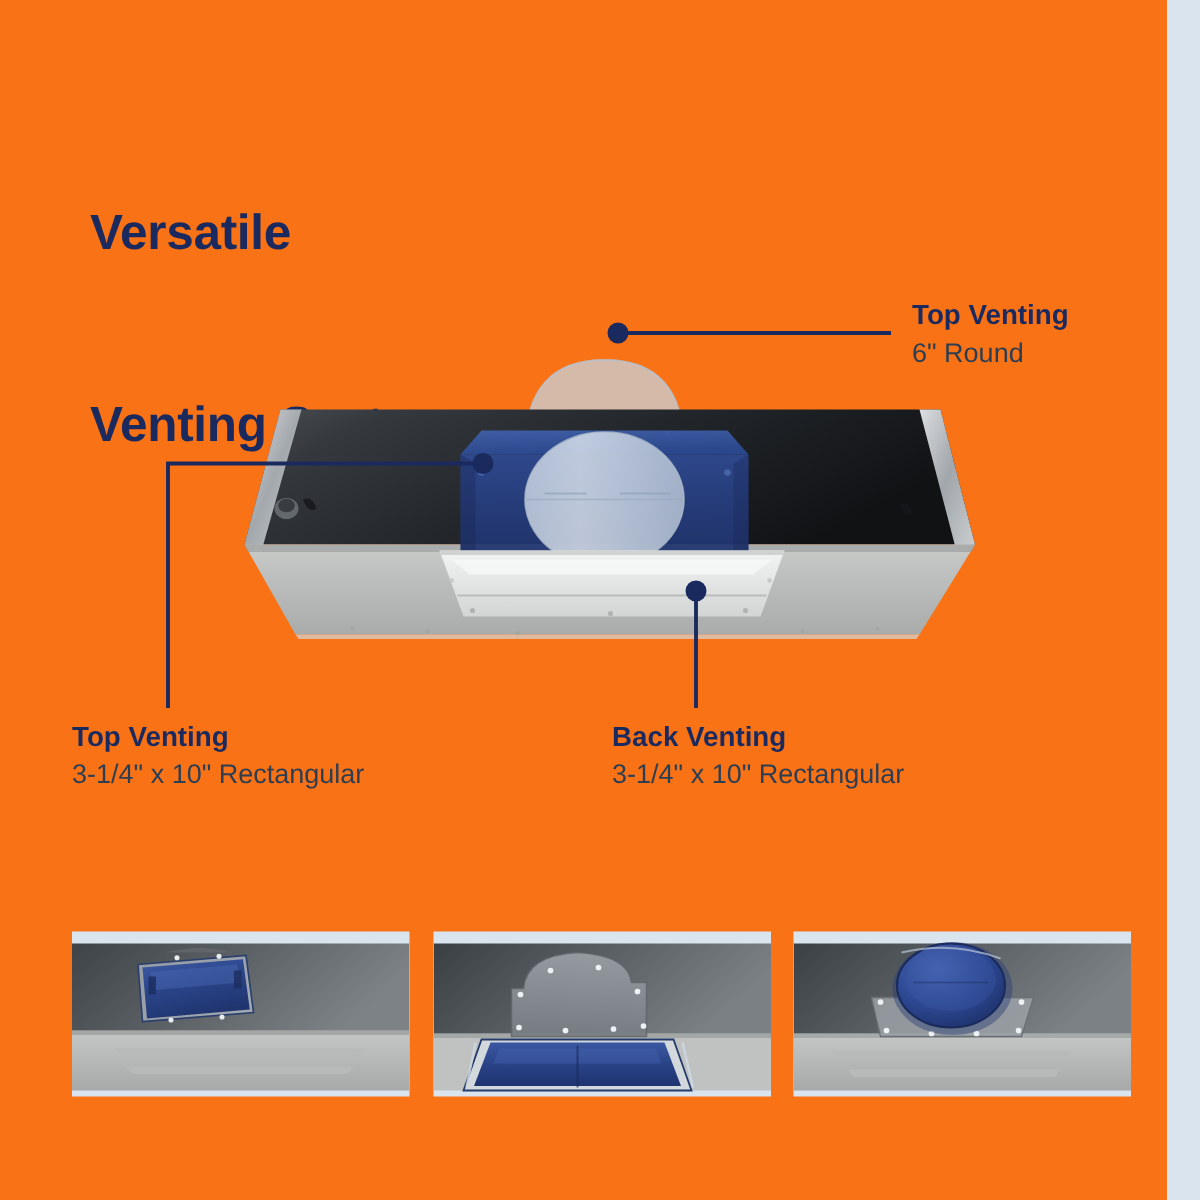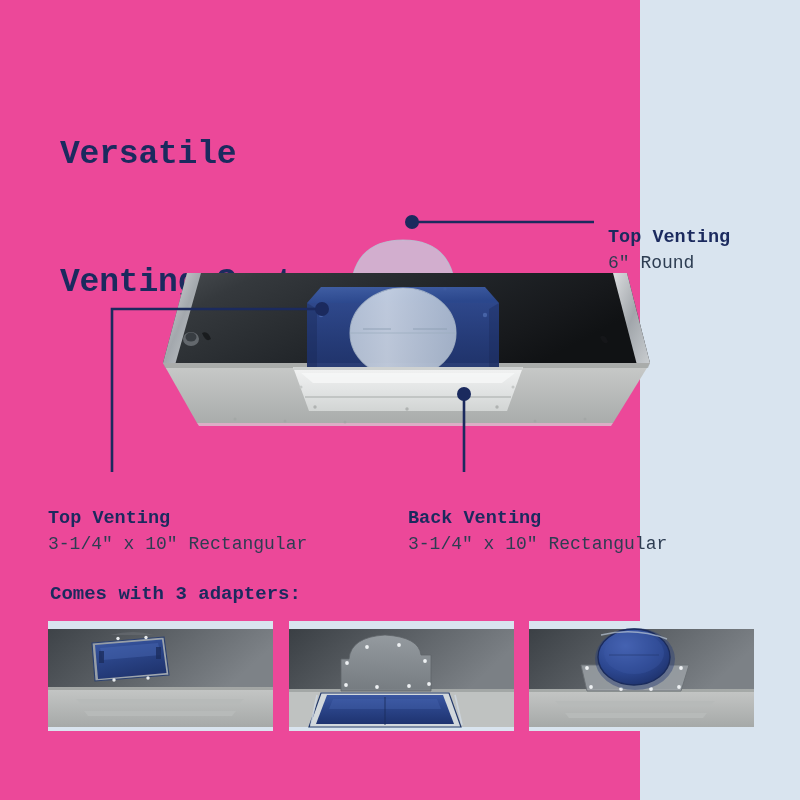--- a/index.html
+++ b/index.html
@@ -8,42 +8,41 @@
   }
   body {
     width: 800px;
     height: 800px;
     background: #d9e4ef;
     font-family: "Liberation Sans", sans-serif;
     overflow: hidden;
   }
   #infographic {
     position: relative;
-    width: 640px;
+    width: 778px;
     height: 800px;
-    background: #ec4899;
-    font-family: Liberation Mono, monospace;
+    background: #f97316;
   }
 
   
   .title {
     position: absolute;
     left: 60px;
     top: 48px;
     font-size: 33px;
     font-weight: 700;
     line-height: 1.30;
     color: #1b2a5e;
     letter-spacing: -0.2px;
     white-space: pre;
   }
   .title-line { display: block; }
 
   
-  .callout-label { position: absolute; margin-top: 28px; }
+  .callout-label { position: absolute; }
   .callout-head {
     font-size: 18.5px;
     font-weight: 700;
     color: #1b2a5e;
     line-height: 1.35;
     white-space: nowrap;
   }
   .callout-sub {
     font-size: 18px;
     font-weight: 400;
@@ -250,21 +249,20 @@
   <div class="callout-label" id="label-top-rect">
     <div class="callout-head">Top Venting</div>
     <div class="callout-sub">3-1/4" x 10" Rectangular</div>
   </div>
 
   <div class="callout-label" id="label-back-rect">
     <div class="callout-head">Back Venting</div>
     <div class="callout-sub">3-1/4" x 10" Rectangular</div>
   </div>
 
-  <div class="adapters-title">Comes with 3 adapters:</div>
 
   <div id="adapter-row">
 
     <div class="adapter-card">
       <svg width="225" height="110" viewBox="0 0 225 110" xmlns="http://www.w3.org/2000/svg">
         <defs>
           <linearGradient id="a1top" x1="0" y1="0" x2="1" y2="0.3">
             <stop offset="0" stop-color="#3e4348"></stop>
             <stop offset="0.5" stop-color="#5c6166"></stop>
             <stop offset="1" stop-color="#7d8287"></stop>

